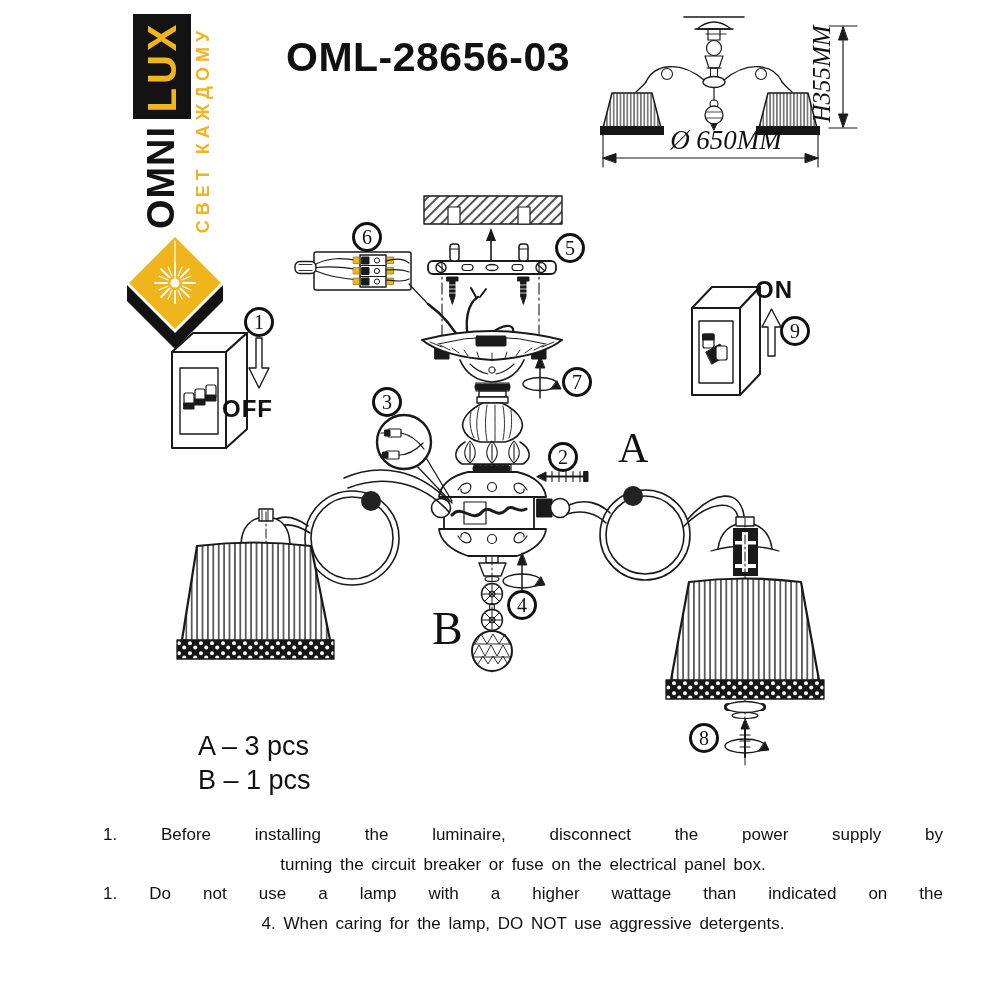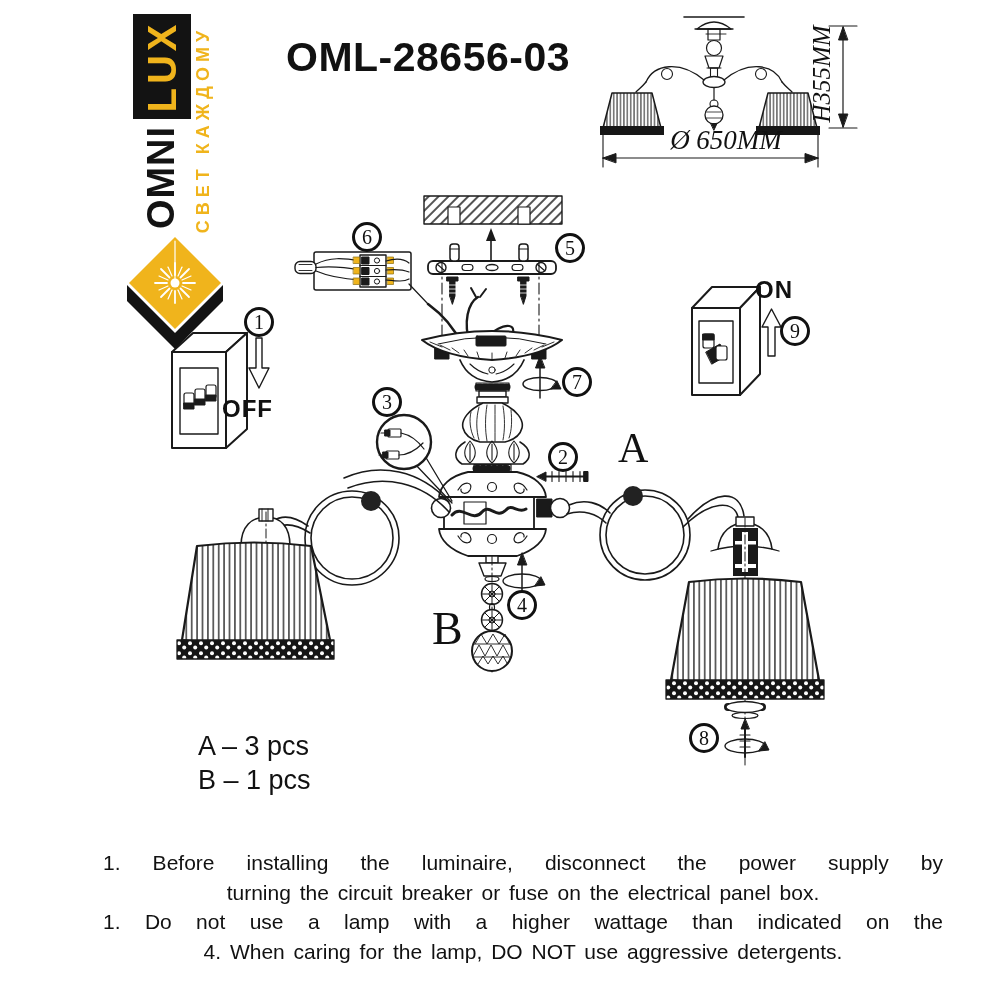--- a/index.html
+++ b/index.html
@@ -36,21 +36,21 @@
          font-family:"Liberation Serif",serif;font-size:20px;}
   
   .sw-label{font-weight:bold;font-size:24px;letter-spacing:1px;white-space:nowrap;}
   
   .part-letter{font-family:"Liberation Serif",serif;white-space:nowrap;}
   .letter-a{left:618px;top:424px;font-size:42px;}
   .letter-b{left:432px;top:602px;font-size:46px;}
   
   .qty{left:189px;top:729px;font-size:27px;line-height:34px;white-space:nowrap;margin-left:9px;}
   
-  .instructions{left:103px;top:848px;width:840px;font-size:21px;line-height:29.5px;
+  .instructions{left:103px;top:820px;width:840px;font-size:17px;line-height:29.5px;
                 word-spacing:3px;}
   .instructions .line{text-align:center;}
   .instructions .stretch{text-align:justify;text-align-last:justify;}
 </style>
 </head>
 <body>
 
 <div class="page">
 
   <svg class="abs" style="left:0;top:0" width="1000" height="1000" viewBox="0 0 1000 1000" fill="none" stroke="#1a1a1a" stroke-linecap="round" stroke-linejoin="round">

